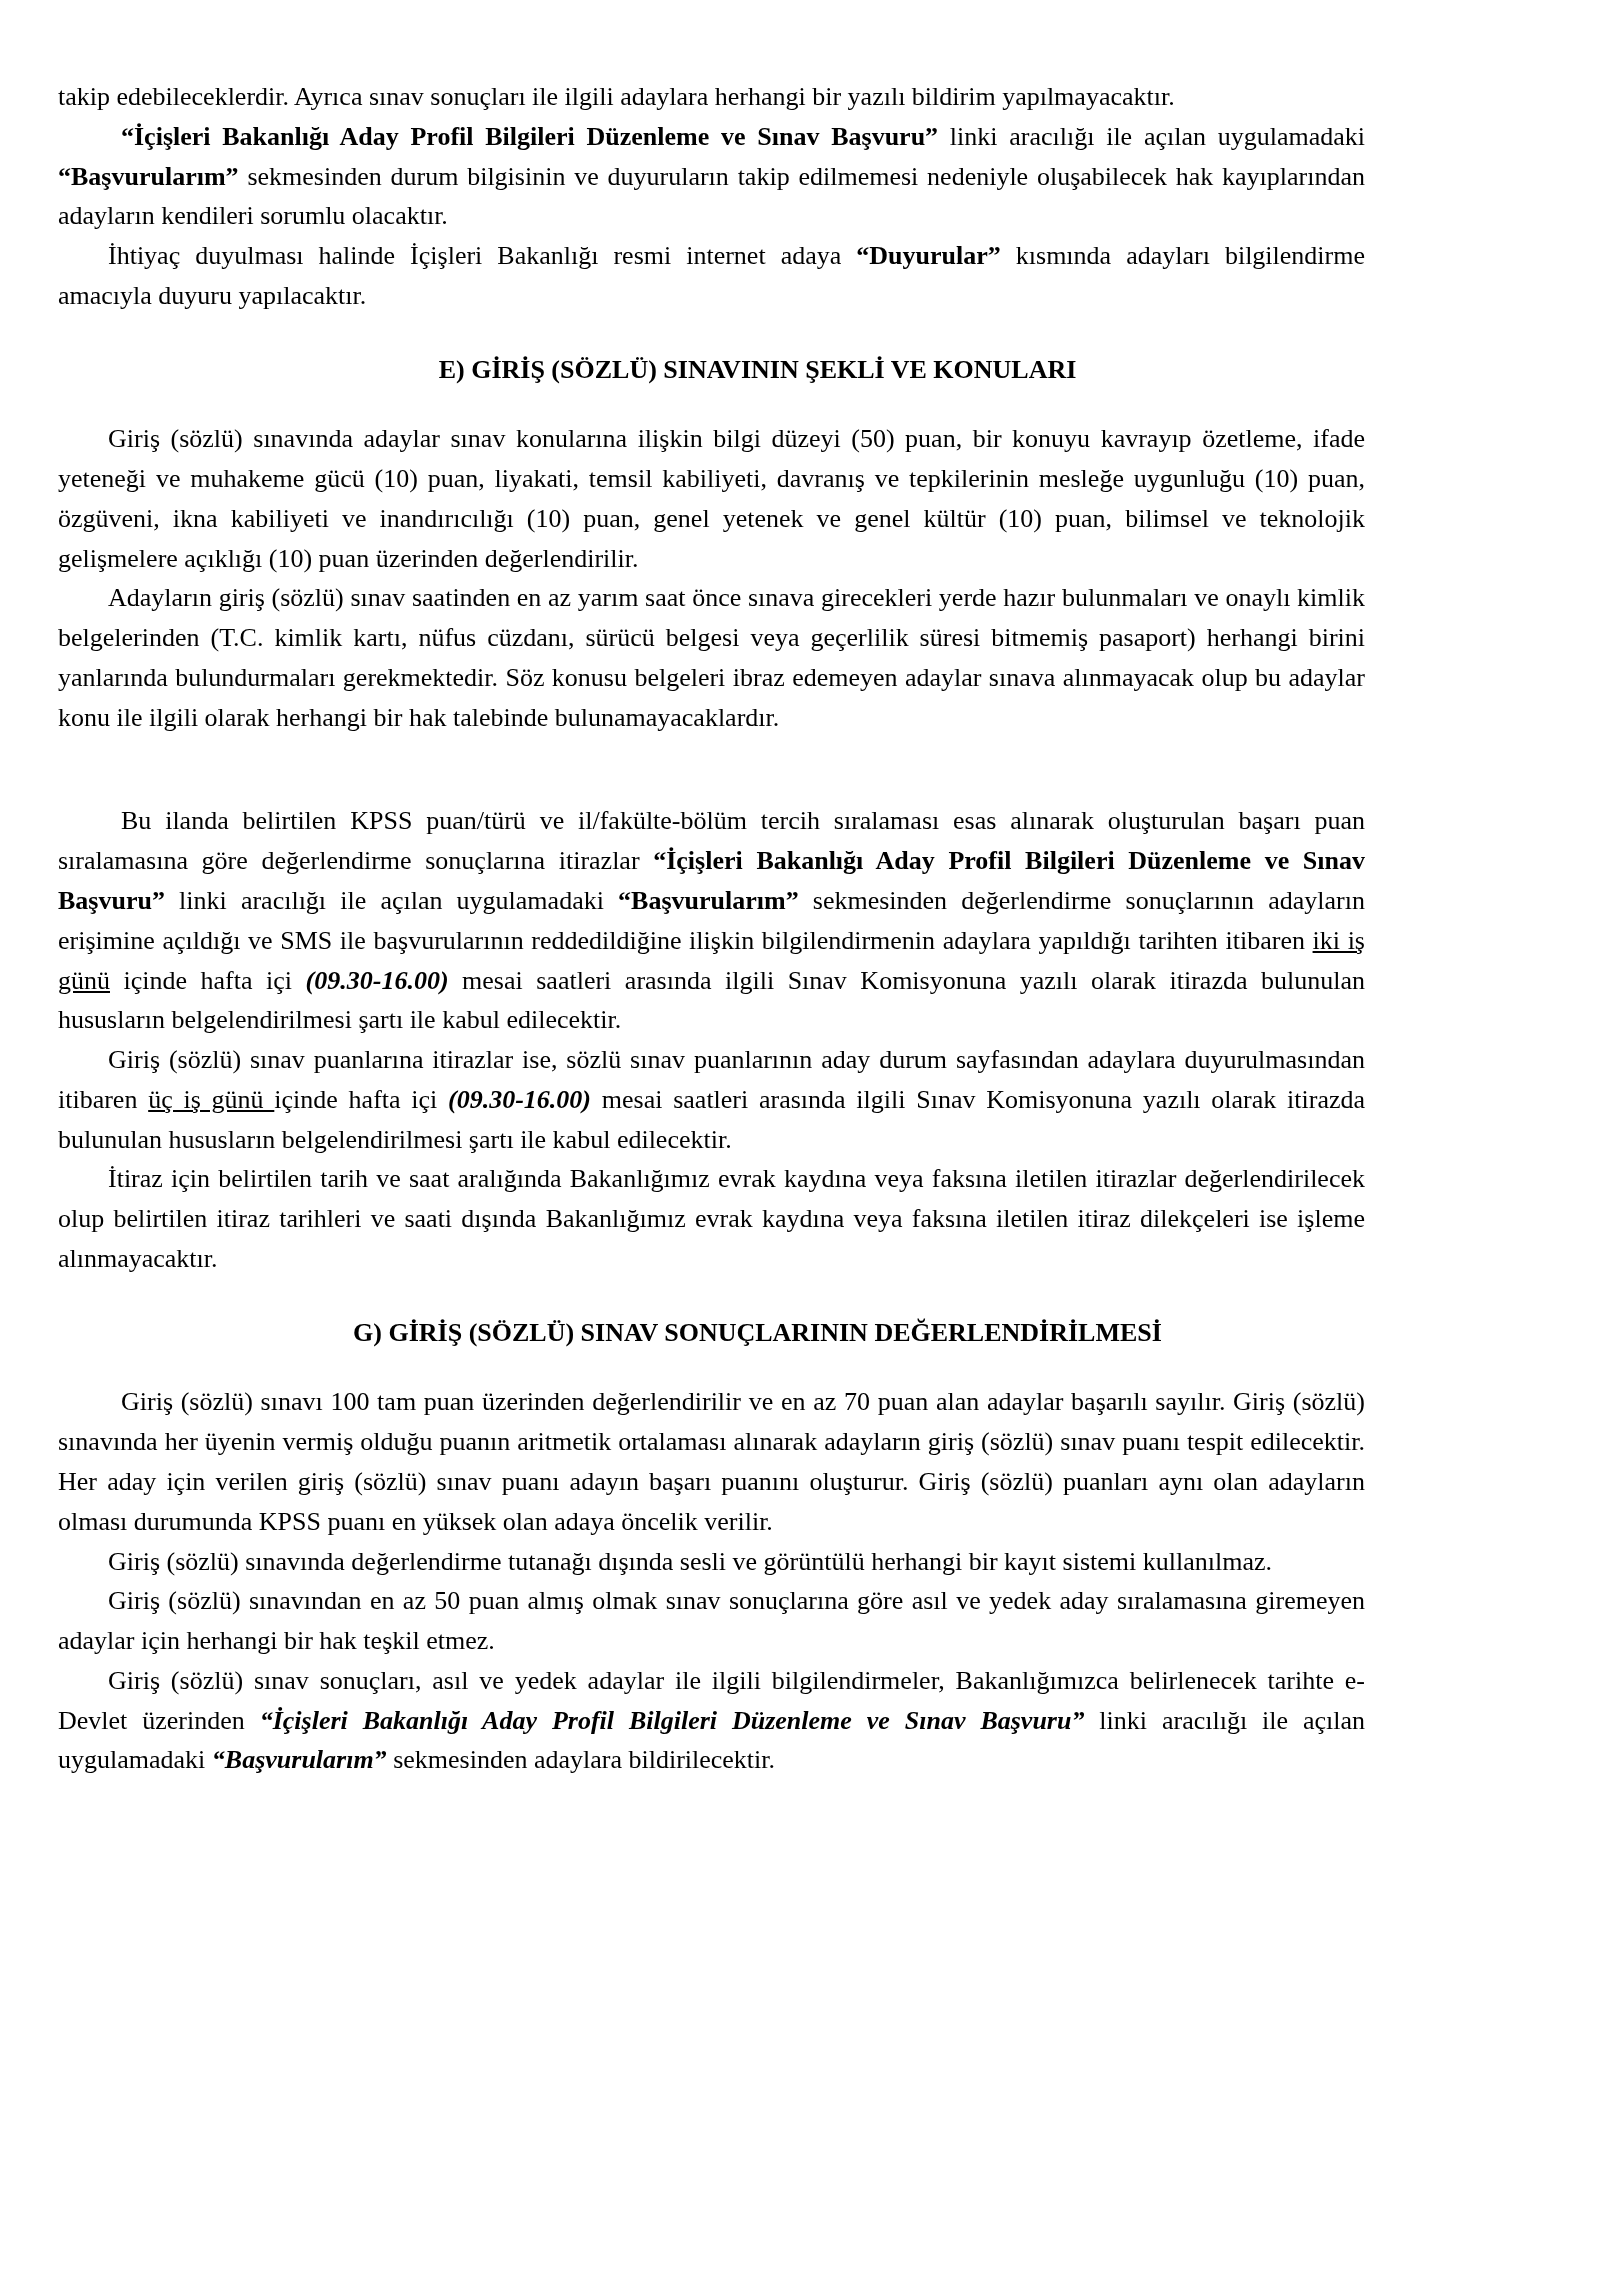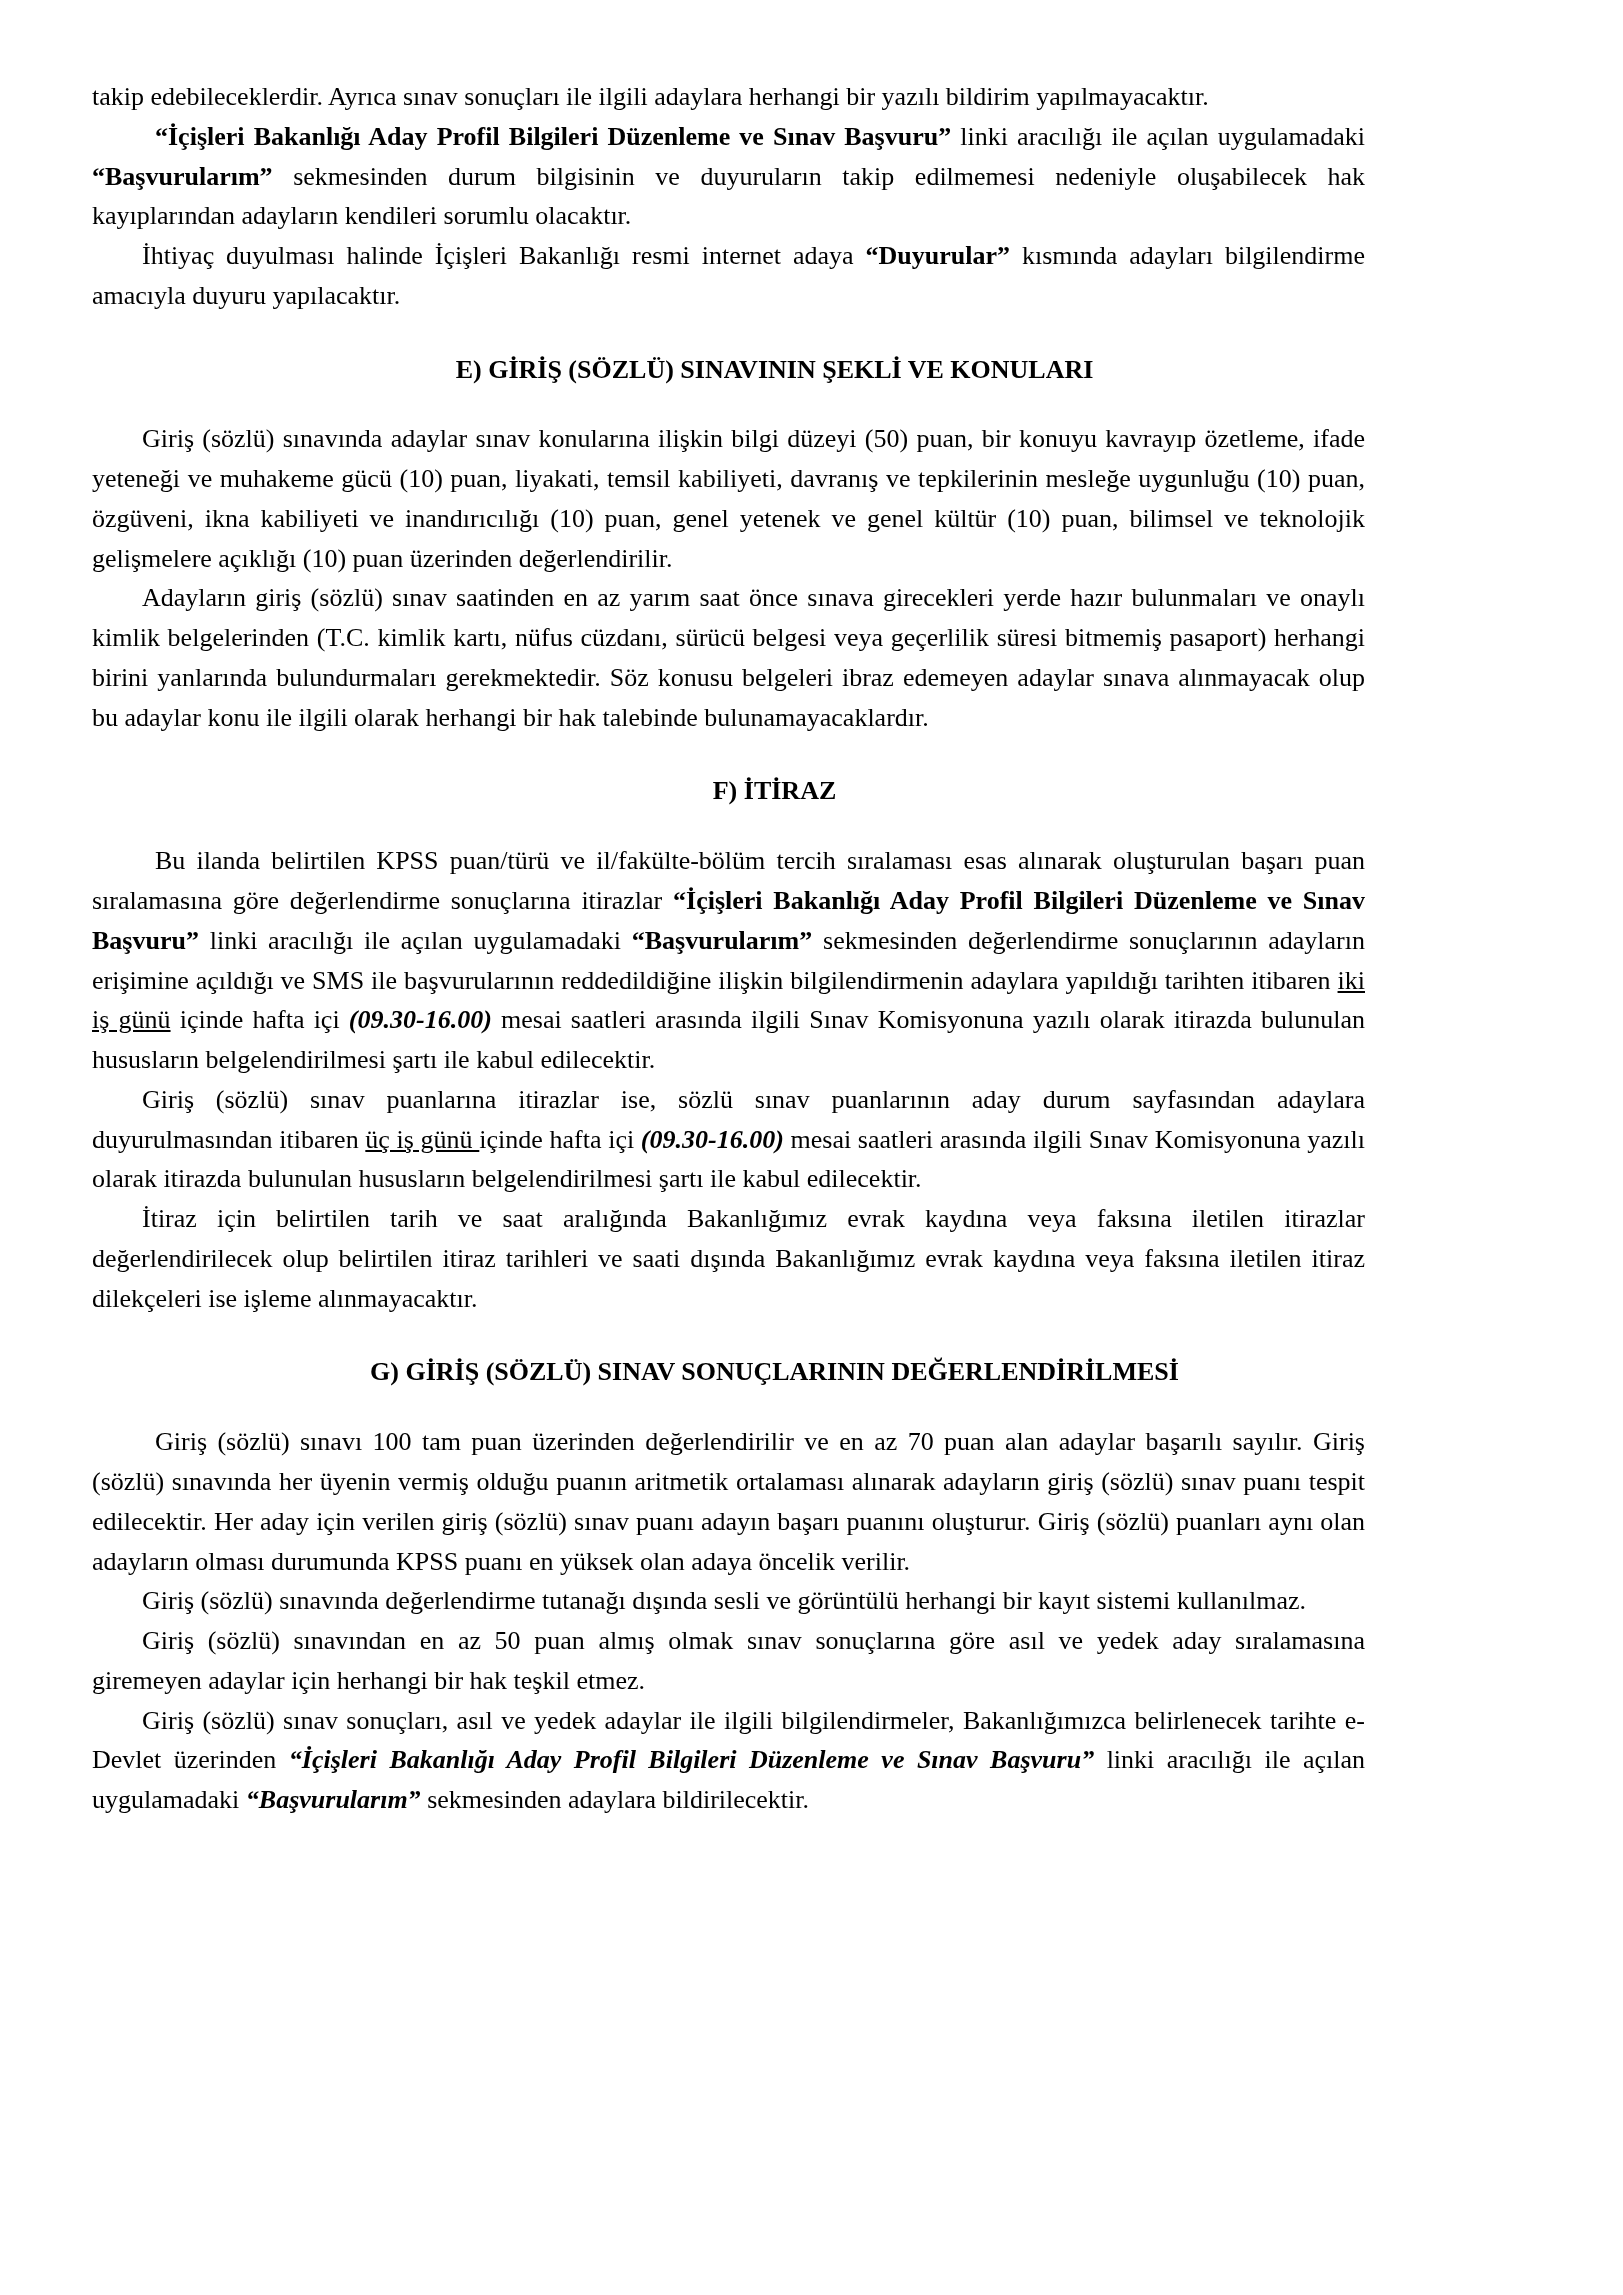--- a/index.html
+++ b/index.html
@@ -8,21 +8,21 @@
     background: #ffffff;
   }
   body {
     font-family: "Liberation Serif", "DejaVu Serif", serif;
     color: #000000;
   }
   .page {
     width: 1496px;
     height: 2295px;
     box-sizing: border-box;
-    padding: 77px 131px 79px 92px;
+    padding: 77px 131px 79px 58px;
     background: #ffffff;
     position: relative;
   }
   .doc {
     font-size: 26px;
     line-height: 1.53;
     text-align: justify;
     text-justify: inter-word;
   }
   p {
@@ -73,21 +73,20 @@
     <p class="indent"><span>İhtiyaç duyulması halinde İçişleri Bakanlığı resmi internet adaya </span><b>“Duyurular”</b><span> kısmında adayları bilgilendirme amacıyla duyuru yapılacaktır.</span></p>
 
     <div class="heading-spacer-before"></div>
     <p class="heading">E)  GİRİŞ (SÖZLÜ) SINAVININ ŞEKLİ VE KONULARI</p>
     <div class="heading-spacer-after"></div>
 
     <p class="indent">Giriş (sözlü) sınavında adaylar sınav konularına ilişkin bilgi düzeyi (50) puan, bir konuyu kavrayıp özetleme, ifade yeteneği ve muhakeme gücü (10) puan, liyakati, temsil kabiliyeti, davranış ve tepkilerinin mesleğe uygunluğu (10) puan, özgüveni, ikna kabiliyeti ve inandırıcılığı (10) puan, genel yetenek ve genel kültür (10) puan, bilimsel ve teknolojik gelişmelere açıklığı (10) puan üzerinden değerlendirilir.</p>
     <p class="indent">Adayların giriş (sözlü) sınav saatinden en az yarım saat önce sınava girecekleri yerde hazır bulunmaları ve onaylı kimlik belgelerinden (T.C. kimlik kartı, nüfus cüzdanı, sürücü belgesi veya geçerlilik süresi bitmemiş pasaport) herhangi birini yanlarında bulundurmaları gerekmektedir. Söz konusu belgeleri ibraz edemeyen adaylar sınava alınmayacak olup bu adaylar konu ile ilgili olarak herhangi bir hak talebinde bulunamayacaklardır.</p>
 
     <div class="heading-spacer-before"></div>
-    <p class="heading">F) İTİRAZ</p>
     <div class="heading-spacer-after"></div>
 
     <p class="indent-wide"><span>Bu ilanda belirtilen KPSS puan/türü ve il/fakülte-bölüm tercih sıralaması esas alınarak oluşturulan başarı puan sıralamasına göre değerlendirme sonuçlarına itirazlar </span><b>“İçişleri Bakanlığı Aday Profil Bilgileri Düzenleme ve Sınav Başvuru”</b><span> linki aracılığı ile açılan uygulamadaki </span><b>“Başvurularım”</b><span> sekmesinden değerlendirme sonuçlarının adayların erişimine açıldığı ve SMS ile başvurularının reddedildiğine ilişkin bilgilendirmenin adaylara yapıldığı tarihten itibaren </span><span class="bu">iki iş günü</span><span> içinde hafta içi </span><span class="bi">(09.30-16.00)</span><span> mesai saatleri arasında ilgili Sınav Komisyonuna yazılı olarak itirazda bulunulan hususların belgelendirilmesi şartı ile kabul edilecektir.</span></p>
 
     <p class="indent"><span>Giriş (sözlü) sınav puanlarına itirazlar ise, sözlü sınav puanlarının aday durum sayfasından adaylara duyurulmasından itibaren </span><span class="bu">üç iş günü </span><span>içinde hafta içi </span><span class="bi">(09.30-16.00)</span><span> mesai saatleri arasında ilgili Sınav Komisyonuna yazılı olarak itirazda bulunulan hususların belgelendirilmesi şartı ile kabul edilecektir.</span></p>
 
     <p class="indent">İtiraz için belirtilen tarih ve saat aralığında Bakanlığımız evrak kaydına veya faksına iletilen itirazlar değerlendirilecek olup belirtilen itiraz tarihleri ve saati dışında Bakanlığımız evrak kaydına veya faksına iletilen itiraz dilekçeleri ise işleme alınmayacaktır.</p>
 
     <div class="heading-spacer-before"></div>
     <p class="heading">G)  GİRİŞ (SÖZLÜ) SINAV SONUÇLARININ DEĞERLENDİRİLMESİ</p>

